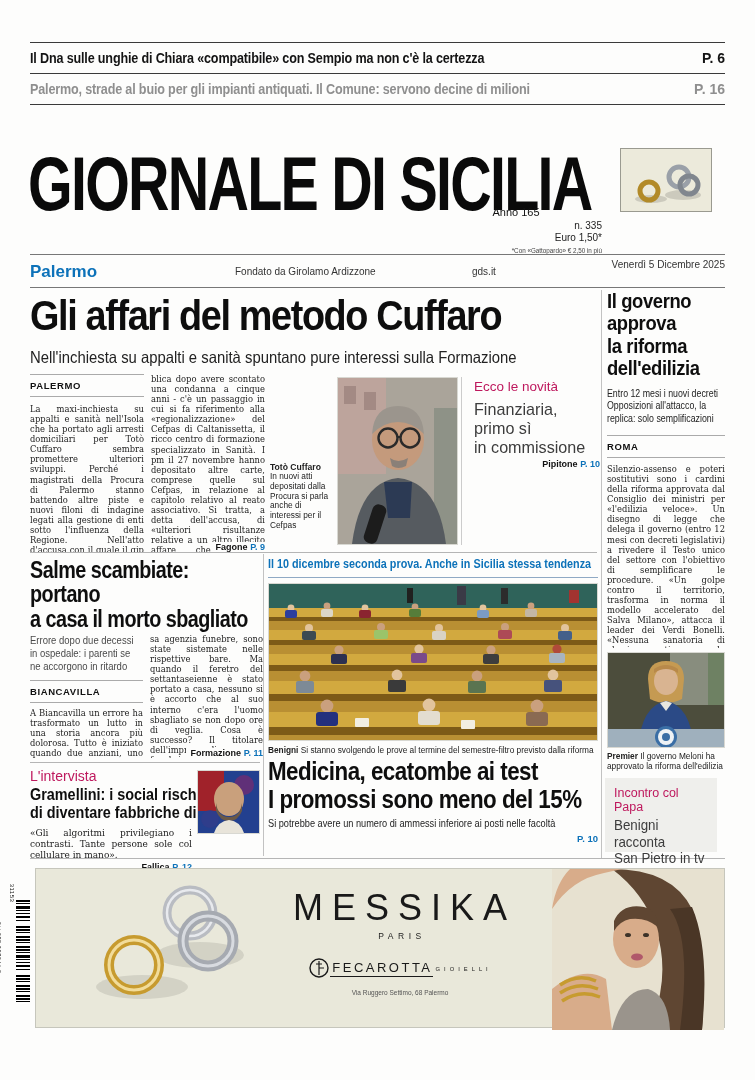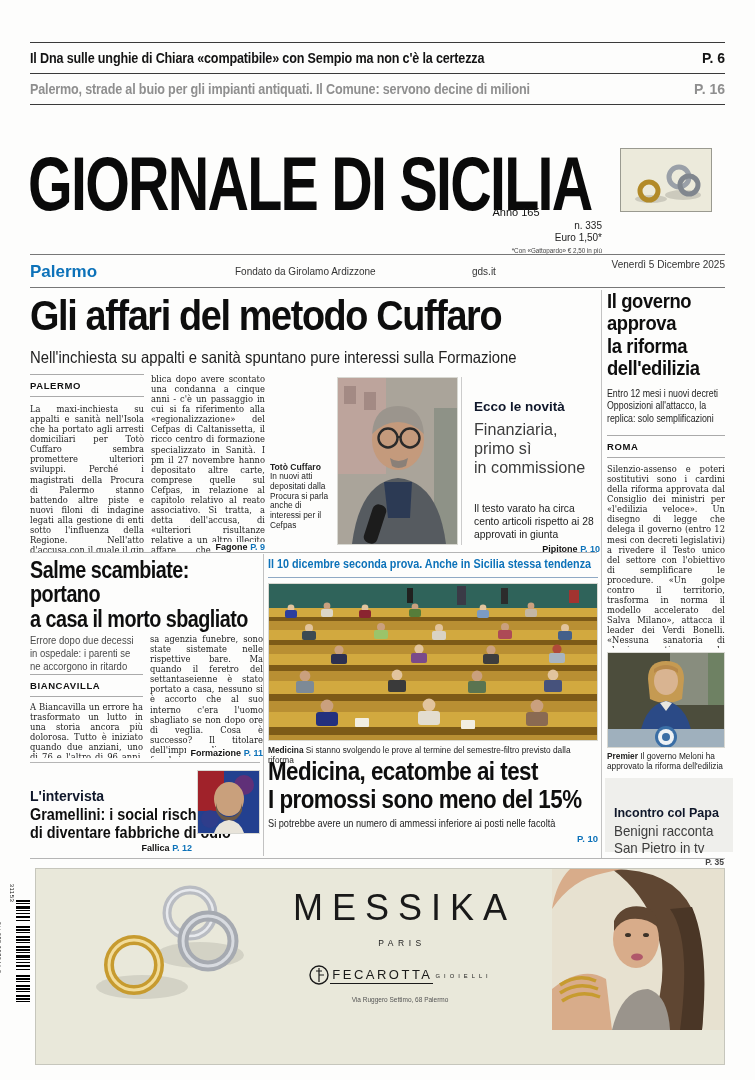--- a/index.html
+++ b/index.html
@@ -69,55 +69,55 @@
   #lead-col1 .body-copy { margin-top:7px; }
   #lead-col2 { left:151px; top:374px; width:114px; height:178px; overflow:hidden; position:absolute; }
   #lead-col2 .byline { position:absolute; right:0; bottom:0; background:#fdfdfc; padding-left:5px; }
 
   #cuffaro-caption { left:270px; top:462px; width:62px; font-size:8.3px; line-height:1.18; color:#222; }
   #cuffaro-caption .cap-label { font-weight:bold; font-size:8.6px; display:block; }
   #cuffaro-photo { left:337px; top:377px; width:121px; height:168px; }
 
   #ecco-box { left:461px; top:377px; width:140px; height:168px;
     border-left:1px solid #ccc; padding:2px 1px 0 12px; }
-  .box-label { color:#0f172a; font-size:13.5px; font-weight:bold;margin-top:20px; }
+  .box-label { color:#be185d; font-size:13.5px; font-weight:normal; }
   #ecco-box .box-head { font-size:17px; color:#3d3d3d; line-height:1.12; margin-top:6px;
     transform:scaleX(.95); transform-origin:0 0; width:106%; }
   #ecco-box .box-body { font-size:10.3px; color:#222; line-height:1.25; margin-top:26px; }
   #ecco-box .byline { text-align:right; margin-top:2px; }
 
   
   #gov { left:607px; top:290px; width:118px; }
   #gov-head { font-size:20px; font-weight:800; line-height:1.12; letter-spacing:-.4px;
     transform:scaleX(.92); transform-origin:0 0; width:109%; color:#0e0e0e; }
   #gov-deck { margin-top:8px; font-size:10px; line-height:1.28; color:#222;
     transform:scaleX(.88); transform-origin:0 0; width:114%; }
   #gov .kicker { margin-top:9px; }
   #gov-body { margin-top:6px; height:184px; overflow:hidden; }
   #gov-page { text-align:right; font-weight:bold; font-size:9.5px; margin-top:2px; color:#222; }
   #gov-photo { left:607px; top:652px; width:118px; height:96px; }
   #gov-caption { left:607px; top:752px; width:118px; font-size:8.3px; line-height:1.2; color:#222; }
   #gov-caption .cap-label { font-weight:bold;text-align:right; }
 
-  #papa-box { left:605px; top:778px; width:128px; height:74px;
+  #papa-box { left:605px; top:778px; width:112px; height:74px;
     background:#efefec; padding:8px 9px 16px 9px; }
   #papa-box .box-label { font-size:12.5px; }
   #papa-box .box-head { font-size:14.5px; color:#3d3d3d; line-height:1.14; margin-top:3px;
     transform:scaleX(.92); transform-origin:0 0; width:108%; }
   #papa-box .pg { display:block; text-align:right; font-size:8.5px; font-weight:bold;
     color:#444; margin-top:1px; }
 
   
   #salme-head { left:30px; top:558px; width:232px; font-size:23px; font-weight:800;
     line-height:1.06; letter-spacing:-.6px; transform:scaleX(.86); transform-origin:0 0;
     width:270px; color:#0e0e0e; }
   #salme-col1 { left:30px; top:634px; width:113px; height:124px; overflow:hidden; }
   #salme-deck { font-size:10.8px; line-height:1.22; color:#4a4a4a;
     transform:scaleX(.88); transform-origin:0 0; width:114%; }
-  #salme-col1 .kicker { }
+  #salme-col1 .kicker { margin-top:6px; }
   #salme-col1 .body-copy { margin-top:5px; }
   #salme-col2 { left:150px; top:634px; width:113px; height:124px; overflow:hidden; position:absolute; }
   #salme-col2 .byline { position:absolute; right:0; bottom:0; background:#fdfdfc; padding-left:5px; }
 
   
   #interv { left:30px; top:768px; width:232px; }
   #interv .box-label { font-size:14px; }
   #interv-head { font-size:16px; font-weight:800; line-height:1.14; margin-top:2px;
     transform:scaleX(.9); transform-origin:0 0; width:111%; color:#0e0e0e; }
   #interv-quote { margin-top:6px; width:162px; font-size:9px; }
@@ -133,28 +133,28 @@
   #med-caption .cap-label { font-weight:bold; }
   #med-head { left:268px; top:757px; font-size:26px; font-weight:800; line-height:1.08;
     letter-spacing:-.6px; white-space:pre-line; transform:scaleX(.86);
     transform-origin:0 0; color:#0e0e0e; }
   #med-deck { left:268px; top:817px; font-size:11.5px; color:#222; white-space:nowrap;
     transform:scaleX(.8); transform-origin:0 0; }
   #med-page { left:268px; top:833px; width:330px; text-align:right; font-weight:bold;
     font-size:9.5px; color:#0d72b9; }
 
   
-  #ad { left:35px; top:868px; width:690px; height:197px; background:#e9e8da;
+  #ad { left:35px; top:868px; width:690px; height:160px; background:#e9e8da;
     border:1px solid #c6c6bc; display:flex;padding-left:16px; }
   #ad-rings { flex:0 0 196px; height:100%; }
   #ad-center { flex:1; display:flex; flex-direction:column; align-items:center;
     padding-top:18px; }
   #ad-brand { font-size:36px; font-weight:500; letter-spacing:9px; color:#191919;
     text-indent:9px; }
-  #ad-brand-sub { font-size:8.5px; letter-spacing:4.5px; color:#1d1d1d; margin-top:9px; text-indent:4px; }
+  #ad-brand-sub { font-size:8.5px; letter-spacing:4.5px; color:#1d1d1d; margin-top:2px; text-indent:4px; }
   #ad-retail { margin-top:16px; display:flex; flex-direction:row; align-items:center; }
   #ad-retail .fec-name { font-size:13px; letter-spacing:2.5px; color:#1a1a1a;
     border-bottom:1px solid #1a1a1a; padding-bottom:1px; text-indent:2px; }
   #ad-retail .fec-sub { font-size:5.8px; letter-spacing:4px; color:#1a1a1a; margin-top:2px; text-indent:3px; }
   #ad-addr { font-size:6.5px; color:#555; margin-top:10px; }
   #ad-model { flex:0 0 172px; height:100%; }
 
   
   #barcode { left:7px; top:886px; width:24px; height:126px; }
   #barcode .bars { position:absolute; left:9px; top:14px; width:14px; height:104px;
@@ -250,21 +250,20 @@
       <path d="M46 104 L74 104 L72 140 L50 140 Z" fill="#2c3a54"></path>
       <rect x="30" y="126" width="14" height="40" rx="6" fill="#1c1c1c" transform="rotate(18 37 146)"></rect>
     </svg>
   </div>
 
   <div id="ecco-box" class="abs">
     <div class="box-label">Ecco le novità</div>
     <div class="box-head prewrap">Finanziaria,
 primo sì
 in commissione</div>
-    <div class="box-body">Il testo varato ha circa cento articoli rispetto ai 28 approvati in giunta</div>
     <div class="byline">
       <span>Pipitone</span>
       <span class="pg">P. 10</span>
     </div>
   </div>
 
   <div id="gov" class="abs">
     <div id="gov-head" class="prewrap">Il governo
 approva
 la riforma
@@ -318,20 +317,21 @@
     <div class="byline">
       <span>Formazione</span>
       <span class="pg">P. 11</span>
     </div>
   </div>
 
   <div id="interv" class="abs">
     <div class="box-label">L'intervista</div>
     <div id="interv-head" class="prewrap">Gramellini: i social rischiano
 di diventare fabbriche di odio</div>
+    <div id="interv-quote" class="body-copy">«Gli algoritmi privilegiano i contrasti. Tante persone sole col cellulare in mano».</div>
     <div class="byline">
       <span>Fallica</span>
       <span class="pg">P. 12</span>
     </div>
   </div>
   <div id="interv-photo" class="abs photo-frame">
     <svg width="61" height="62" viewBox="0 0 61 62">
       <rect width="61" height="62" fill="#23408f"></rect>
       <rect x="0" y="0" width="26" height="40" fill="#a0222a"></rect>
       <circle cx="46" cy="14" r="10" fill="#7a2a6e" opacity=".7"></circle>
@@ -408,21 +408,21 @@
         <circle cx="160" cy="121" r="6.4" fill="#e2c49d"></circle>
           <rect x="149" y="127" width="22" height="14" rx="3" fill="#e3ddd0"></rect>
         <circle cx="268" cy="122" r="6.4" fill="#caa07e"></circle>
           <rect x="257" y="128" width="22" height="14" rx="3" fill="#8a6a52"></rect>
         <rect x="86" y="134" width="14" height="9" rx="1" fill="#f2eee2"></rect>
         <rect x="192" y="136" width="14" height="9" rx="1" fill="#f2eee2"></rect>
       </g>
     </svg>
   </div>
   <div id="med-caption" class="abs">
-    <span class="cap-label">Medicina</span><span> Si stanno svolgendo le prove al termine del semestre-filtro previsto dalla riforma</span>
+    <span class="cap-label">Benigni</span><span> Si stanno svolgendo le prove al termine del semestre-filtro previsto dalla riforma</span>
   </div>
   <div id="med-head" class="abs">Medicina, ecatombe ai test
 I promossi sono meno del 15%</div>
   <div id="med-deck" class="abs">Si potrebbe avere un numero di ammessi inferiore ai posti nelle facoltà</div>
   <div id="med-page" class="abs">P. 10</div>
 
   <div id="ad" class="abs">
     <div id="ad-rings">
       <svg width="196" height="161" viewBox="0 0 196 161">
         <ellipse cx="90" cy="118" rx="46" ry="12" fill="#00000018"></ellipse>

